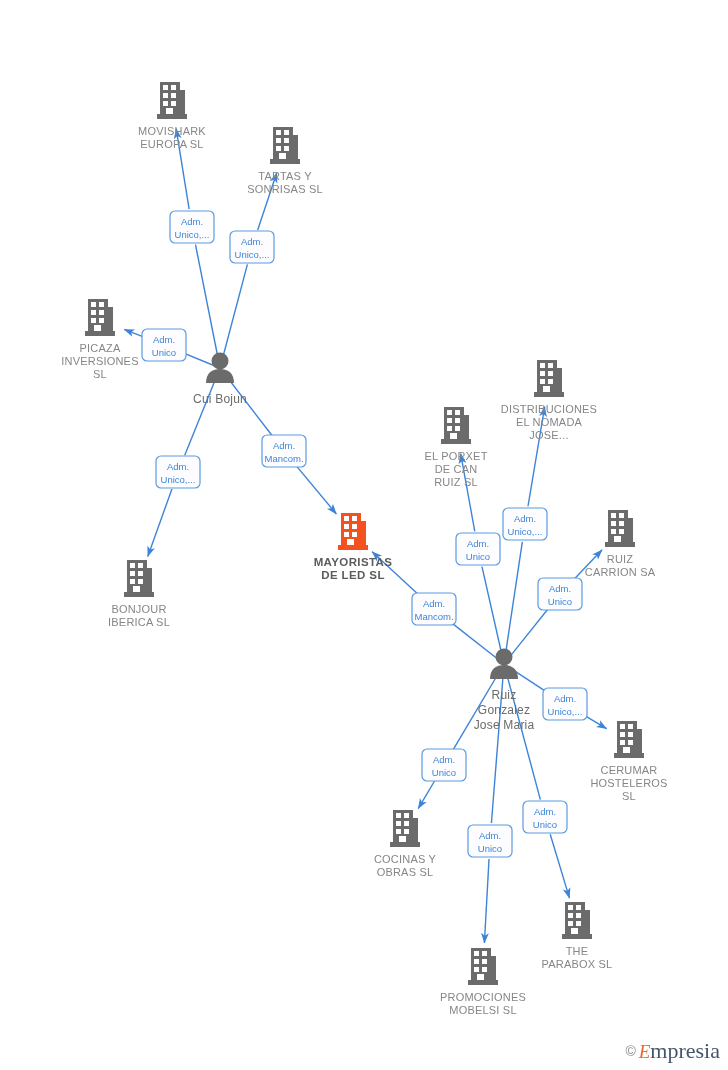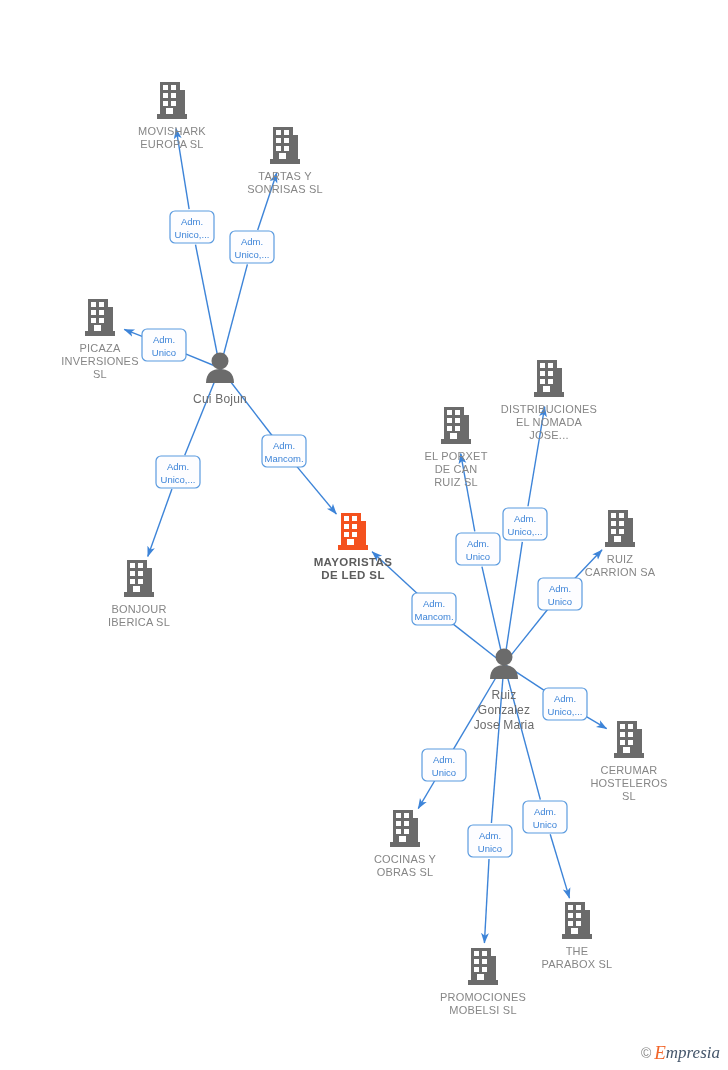--- a/index.html
+++ b/index.html
@@ -70,23 +70,22 @@
     color: #8a8a8a;
     font-family: "Liberation Sans", sans-serif;
   }
   .watermark .wm-e {
     font-size: 19px;
     color: #f2662a;
     font-style: italic;
     line-height: 1;
   }
   .watermark .wm-rest {
-    font-size: 17px;
+    font-size: 22px;
     color: #45566b;
-    font-style: italic;
     line-height: 1;
     margin-left: -3px;
   }
 </style>
 </head>
 <body>
 
 <svg id="graph" viewBox="0 0 728 1070">
   <defs>
     <marker id="arrowblue" markerWidth="9" markerHeight="9" refX="7.2" refY="3.2" orient="auto" markerUnits="strokeWidth">

